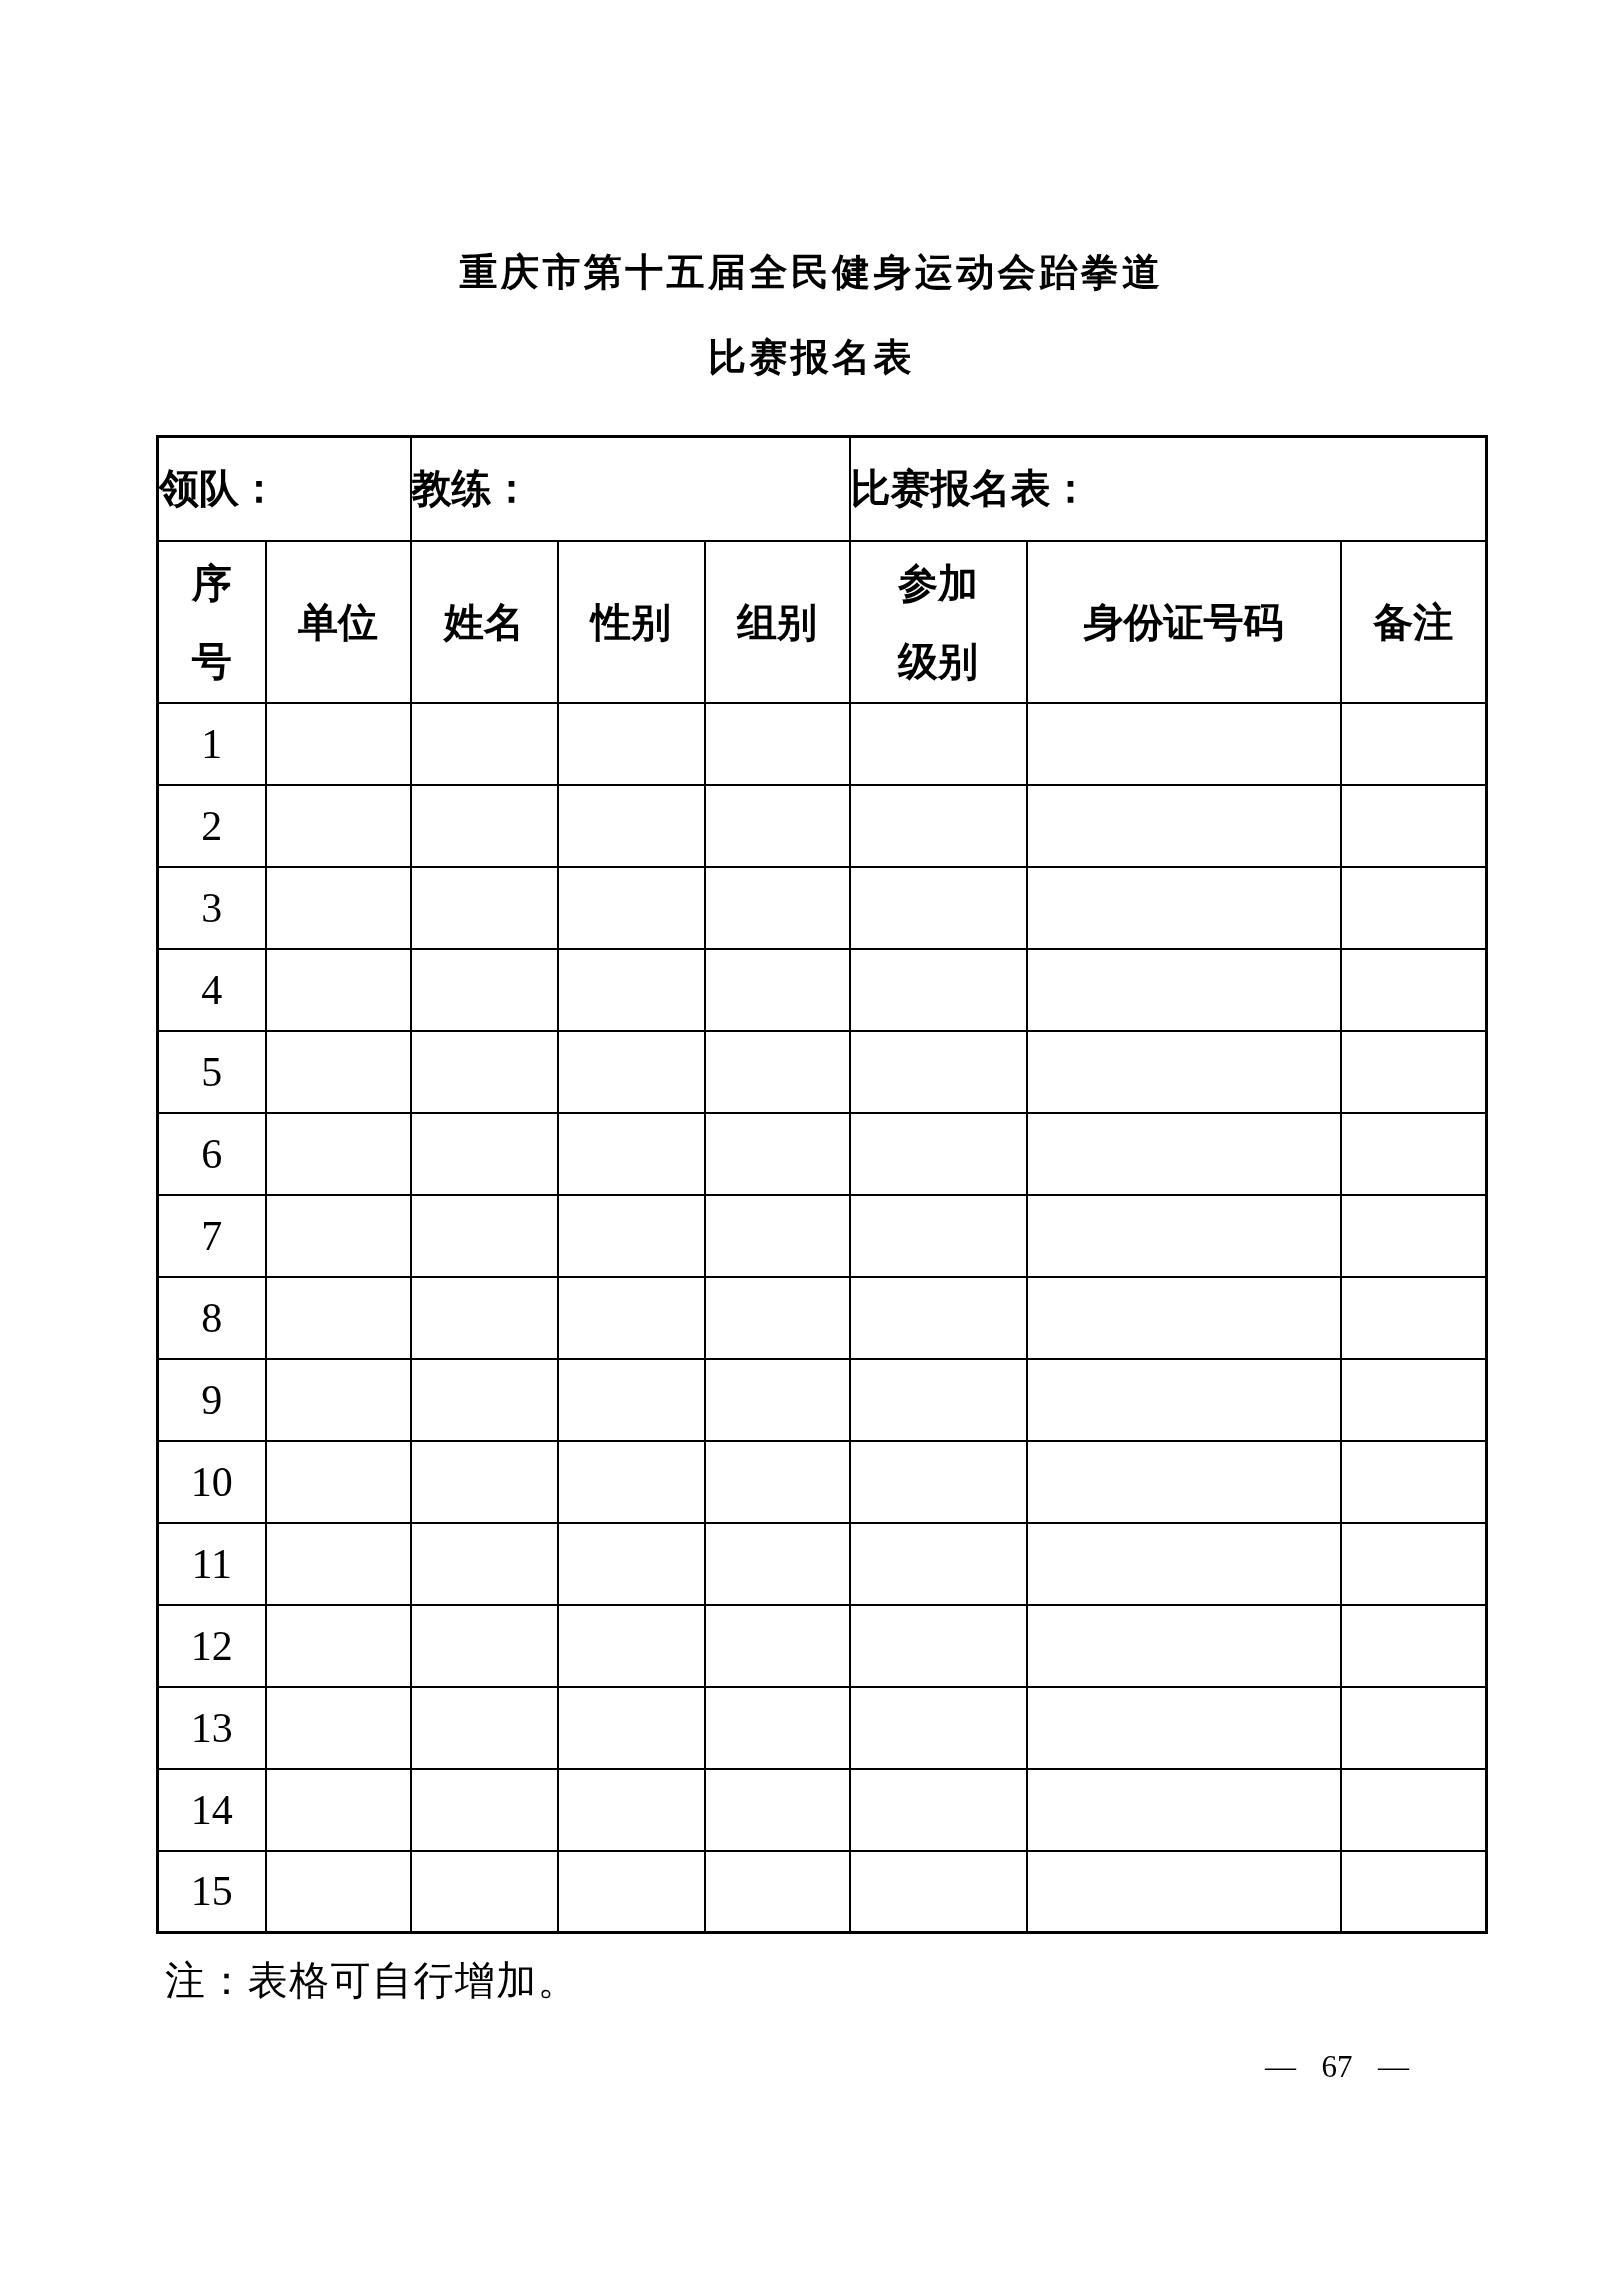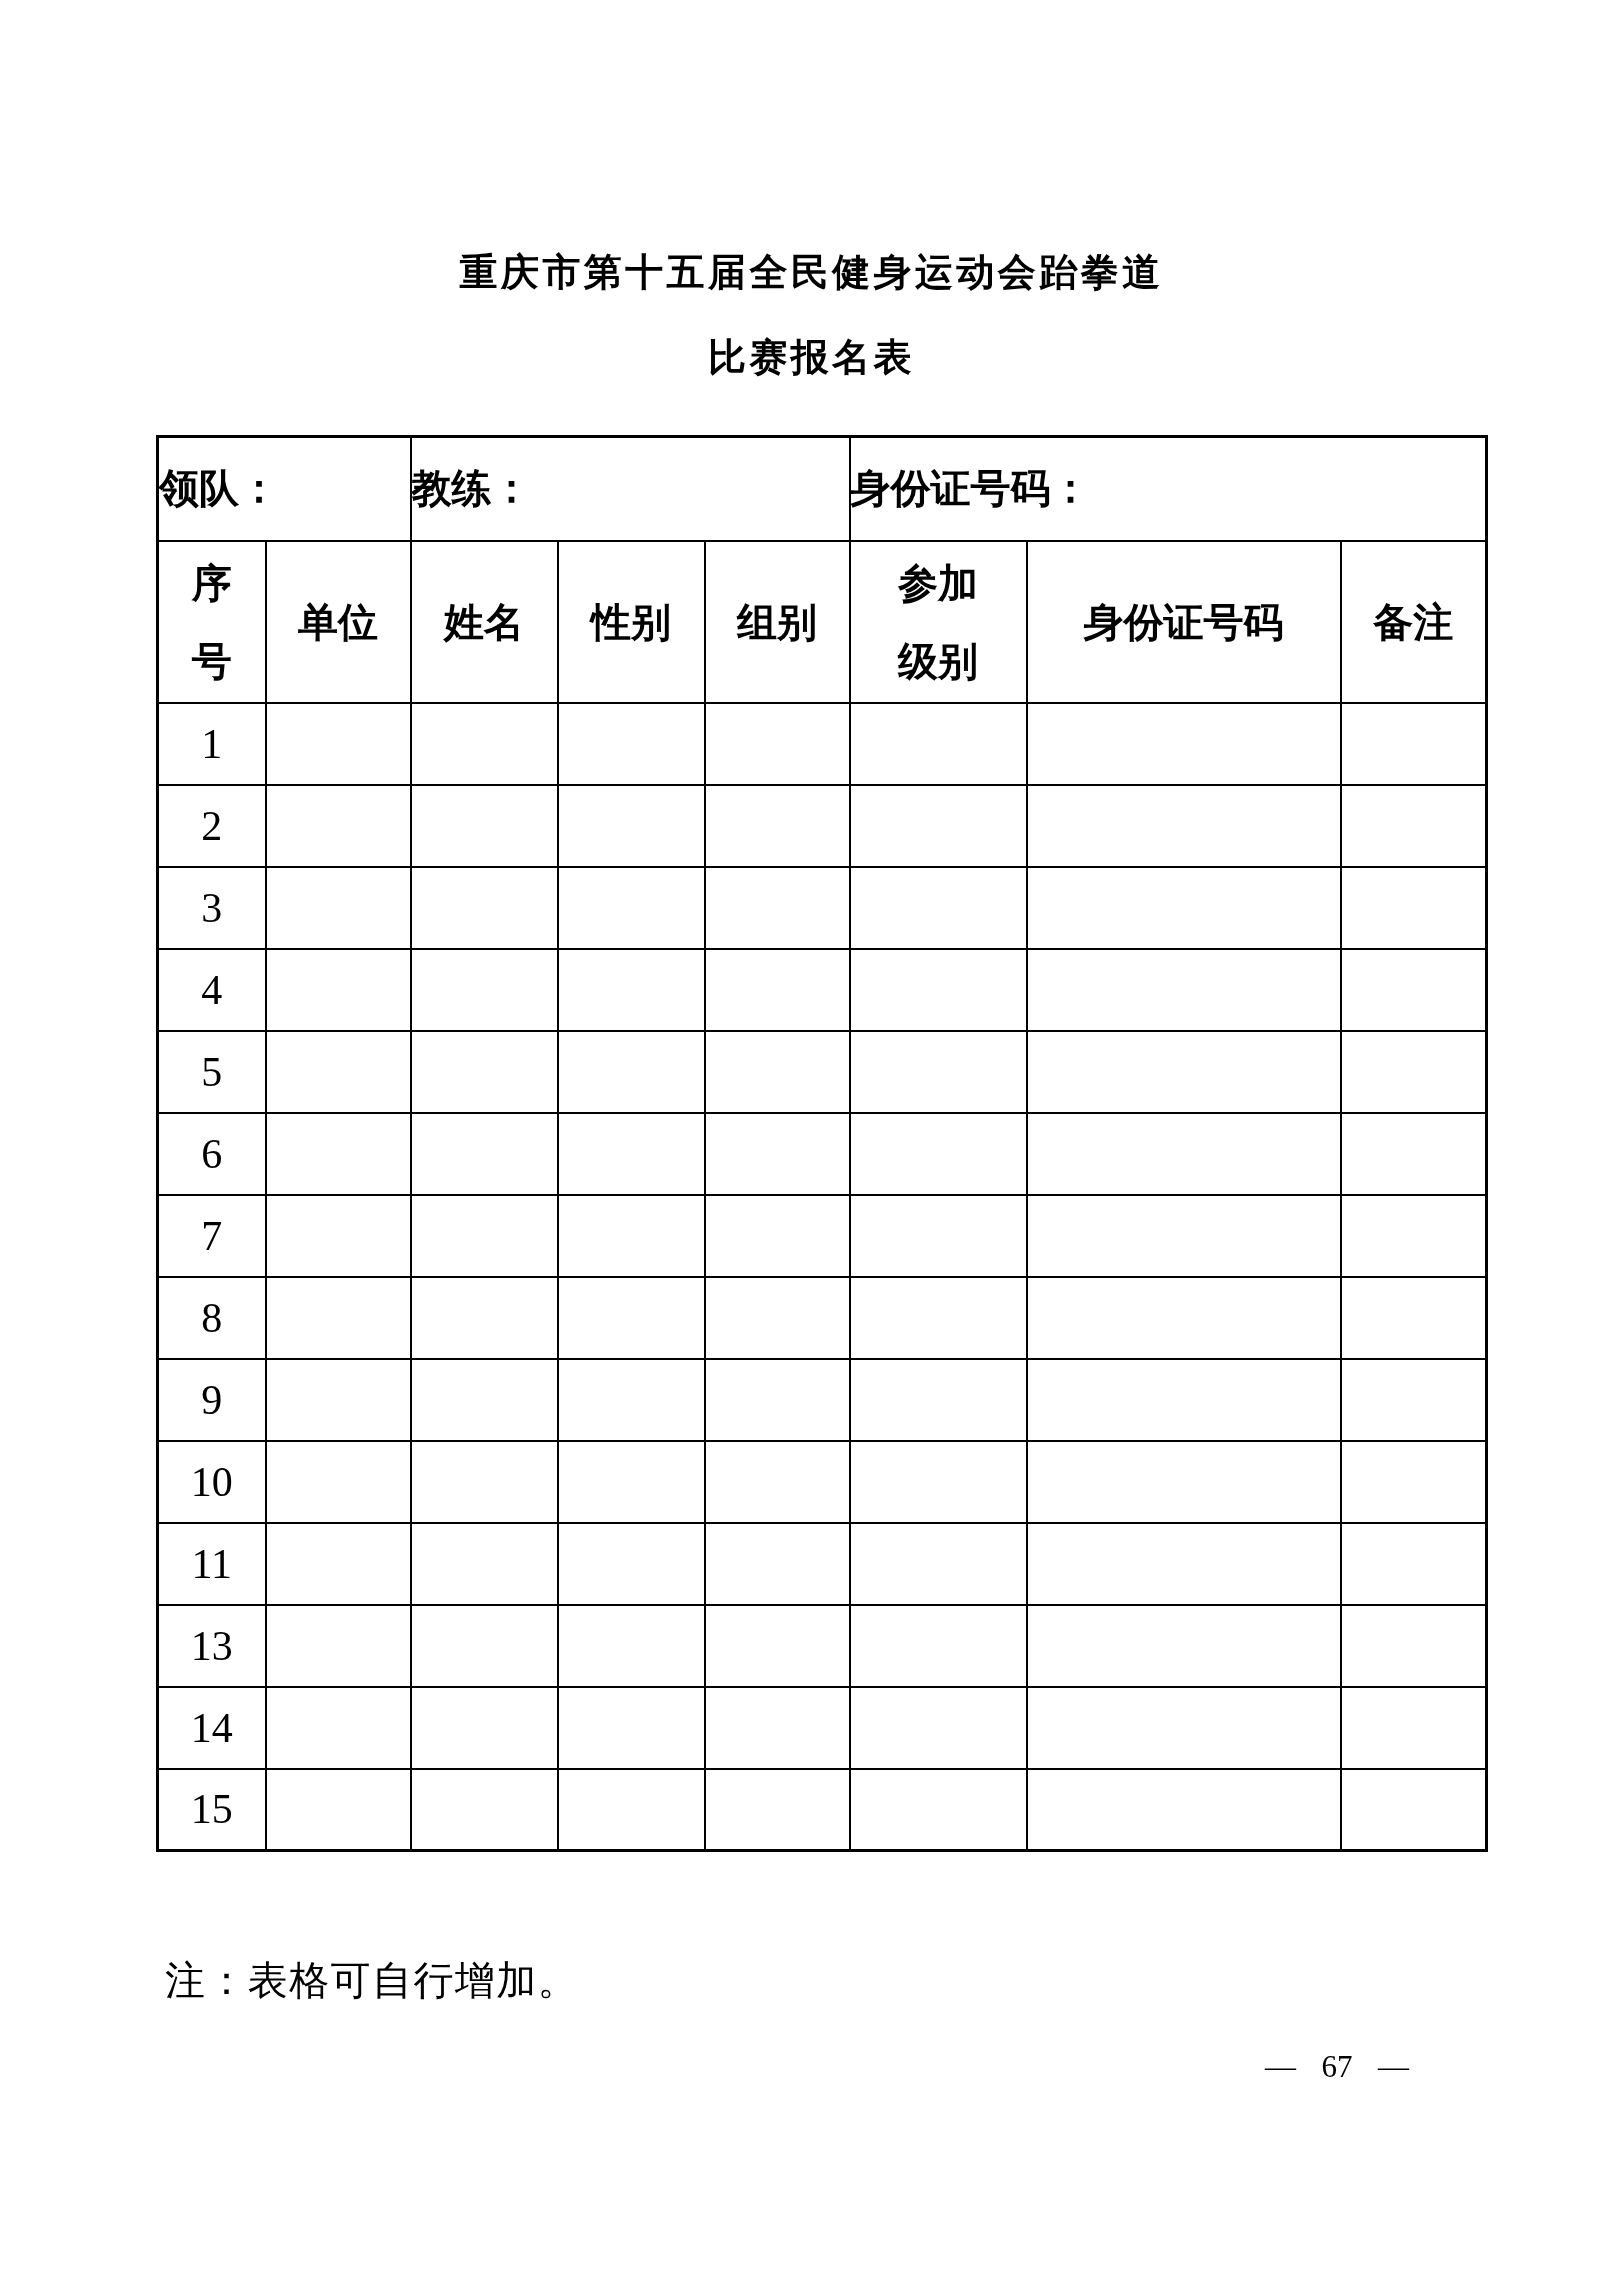--- a/index.html
+++ b/index.html
@@ -82,21 +82,21 @@
         <col class="c4">
       <col class="c5">
         <col class="c6">
         <col class="c7">
         <col class="c8">
     </colgroup>
     <tbody>
       <tr class="info-row">
         <td class="info-cell" colspan="2">领队：</td>
         <td class="info-cell" colspan="3">教练：</td>
-        <td class="info-cell" colspan="3">身份证号码：</td>
+        <td class="info-cell" colspan="3">比赛报名表：</td>
       </tr>
       <tr class="header-row">
         <th class="header-cell">序
 号</th>
         <th class="header-cell">单位</th>
         <th class="header-cell">姓名</th>
         <th class="header-cell">性别</th>
         <th class="header-cell">组别</th>
         <th class="header-cell">参加
 级别</th>
@@ -207,20 +207,30 @@
           <td class="num-cell">11</td>
           <td class="blank-cell"></td>
           <td class="blank-cell"></td>
           <td class="blank-cell"></td>
           <td class="blank-cell"></td>
           <td class="blank-cell"></td>
           <td class="blank-cell"></td>
           <td class="blank-cell"></td>
         </tr>
       <tr class="data-row">
+          <td class="num-cell">12</td>
+          <td class="blank-cell"></td>
+          <td class="blank-cell"></td>
+          <td class="blank-cell"></td>
+          <td class="blank-cell"></td>
+          <td class="blank-cell"></td>
+          <td class="blank-cell"></td>
+          <td class="blank-cell"></td>
+        </tr>
+      <tr class="data-row">
           <td class="num-cell">13</td>
           <td class="blank-cell"></td>
           <td class="blank-cell"></td>
           <td class="blank-cell"></td>
           <td class="blank-cell"></td>
           <td class="blank-cell"></td>
           <td class="blank-cell"></td>
           <td class="blank-cell"></td>
         </tr>
       <tr class="data-row">

